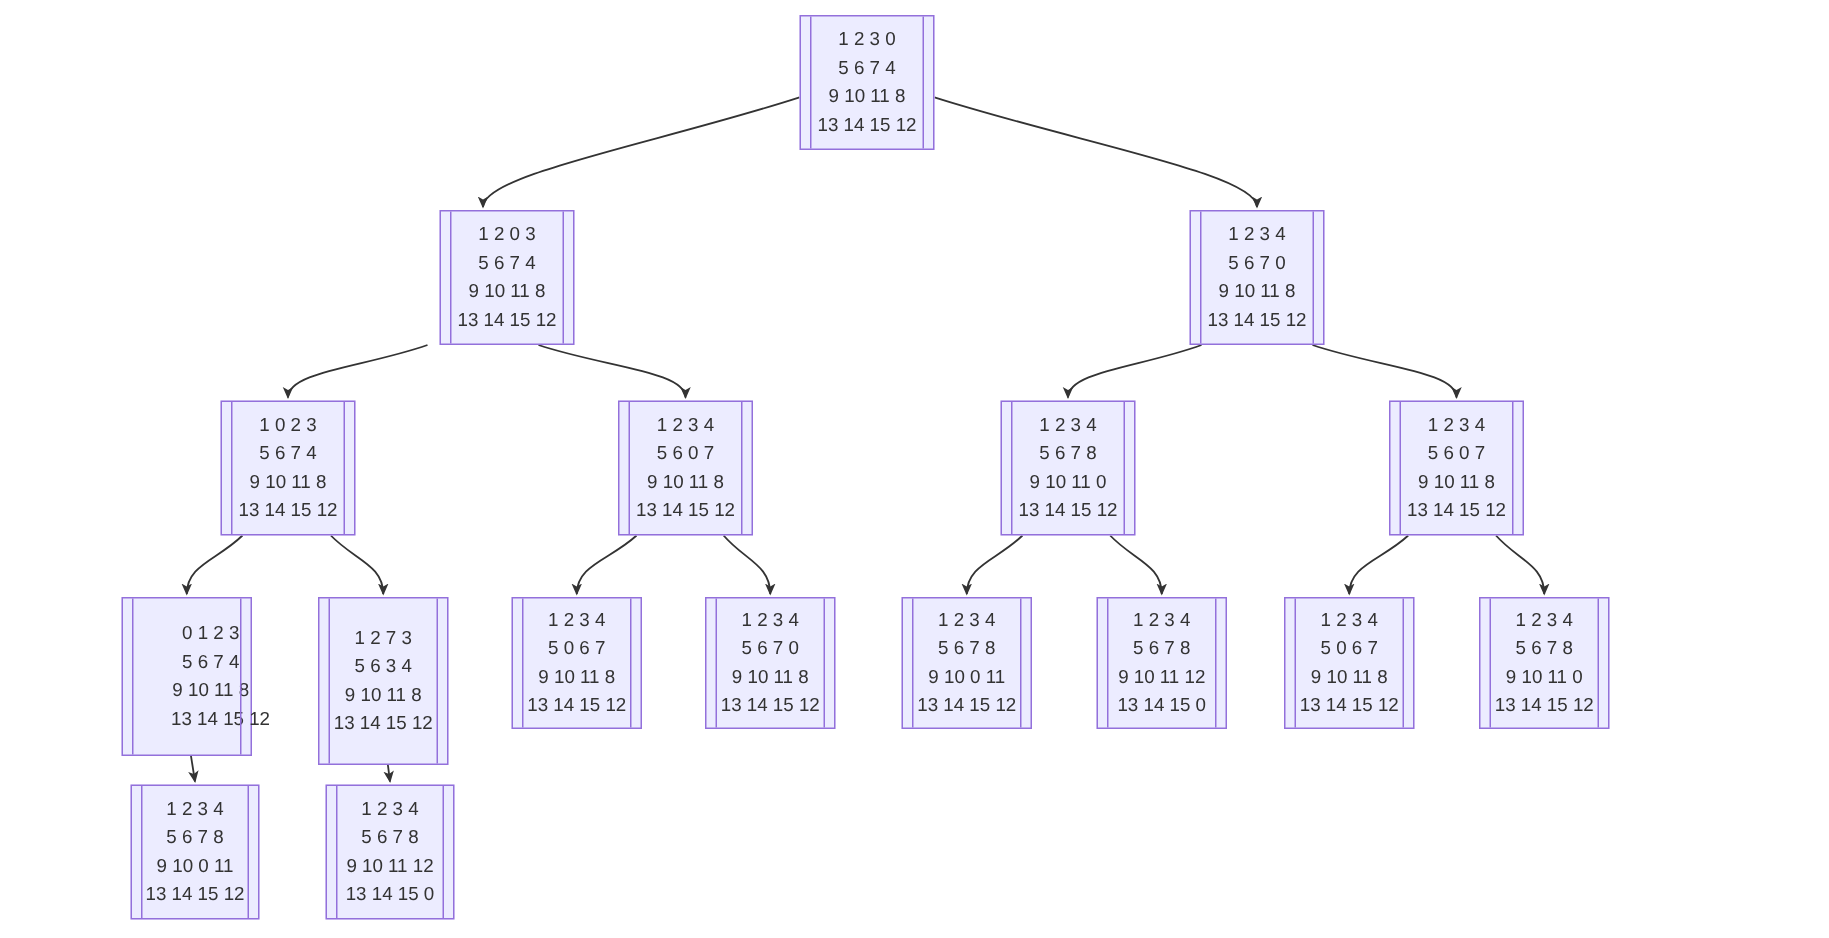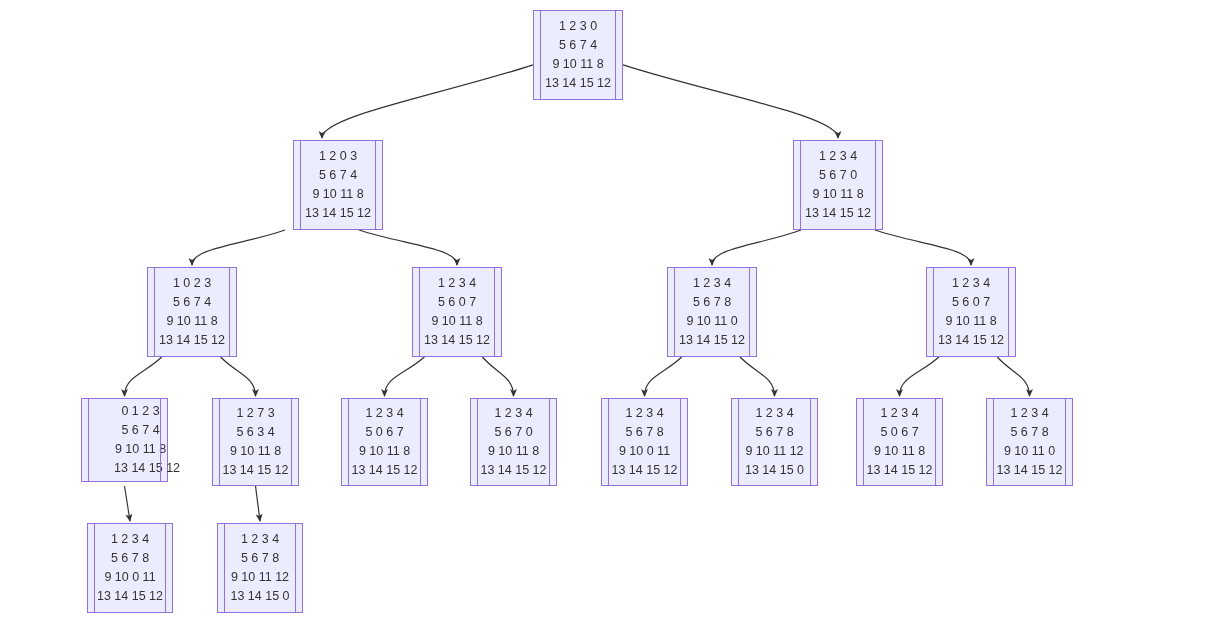--- a/index.html
+++ b/index.html
@@ -120,27 +120,27 @@
       <div class="grid-row">5 6 7 8</div>
       <div class="grid-row">9 10 11 0</div>
       <div class="grid-row">13 14 15 12</div>
     </div>
     <div class="node" style="left: 926px; top: 267px; width: 90px; height: 90px;">
       <div class="grid-row">1 2 3 4</div>
       <div class="grid-row">5 6 0 7</div>
       <div class="grid-row">9 10 11 8</div>
       <div class="grid-row">13 14 15 12</div>
     </div>
-    <div class="node" style="left: 81px; top: 398px; width: 87px; height: 84px; padding-left: 32px;">
+    <div class="node" style="left: 81px; top: 398px; width: 87px; height: 106px; padding-left: 32px;">
       <div class="grid-row">0 1 2 3</div>
       <div class="grid-row">5 6 7 4</div>
       <div class="grid-row">9 10 11 8</div>
       <div class="grid-row">13 14 15 12</div>
     </div>
-    <div class="node" style="left: 212px; top: 398px; width: 87px; height: 88px;">
+    <div class="node" style="left: 212px; top: 398px; width: 87px; height: 112px;">
       <div class="grid-row">1 2 7 3</div>
       <div class="grid-row">5 6 3 4</div>
       <div class="grid-row">9 10 11 8</div>
       <div class="grid-row">13 14 15 12</div>
     </div>
     <div class="node" style="left: 341px; top: 398px; width: 87px; height: 88px;">
       <div class="grid-row">1 2 3 4</div>
       <div class="grid-row">5 0 6 7</div>
       <div class="grid-row">9 10 11 8</div>
       <div class="grid-row">13 14 15 12</div>

